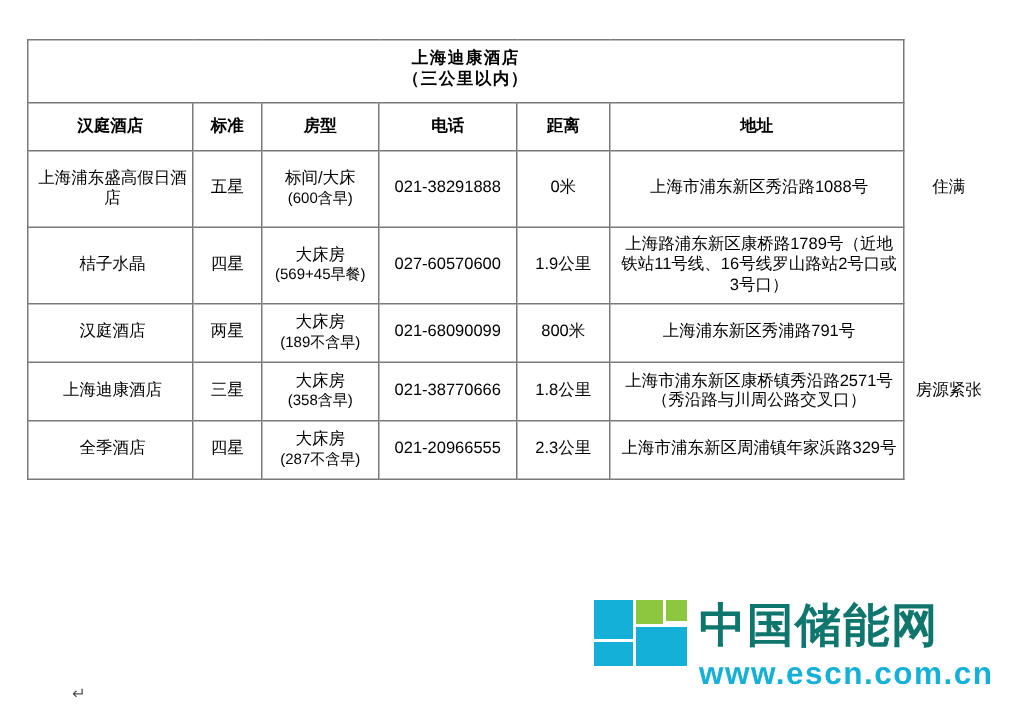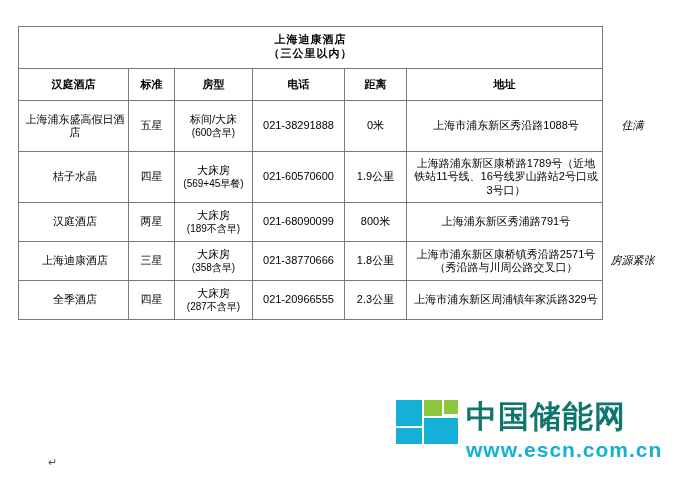--- a/index.html
+++ b/index.html
@@ -53,21 +53,20 @@
   }
   .no-border {
     border: none !important;
   }
   .note-cell {
     border: none !important;
     font-size: 11px;
     color: #ff0000;
     text-align: center;
     vertical-align: middle;
-    font-style: italic;
   }
   .row-red td {
     color: #ff0000;
   }
   .row-red .cell-name { font-weight: normal; }
   .cell-addr {
     text-align: left;
     padding-left: 6px !important;
   }
   .cell-name {
@@ -181,21 +180,21 @@
         <td class="note-cell">住满</td>
       </tr>
 
       <tr class="row-tall">
         <td class="cell-name">桔子水晶</td>
         <td>四星</td>
         <td>
           <span>大床房</span>
           <span class="sub">(569+45早餐)</span>
         </td>
-        <td>021-60570600</td>
+        <td>027-60570600</td>
         <td>1.9公里</td>
         <td class="cell-addr">上海路浦东新区康桥路1789号（近地铁站11号线、16号线罗山路站2号口或3号口）</td>
         <td class="note-cell"></td>
       </tr>
 
       <tr class="row-mid">
         <td class="cell-name">汉庭酒店</td>
         <td>两星</td>
         <td>
           <span>大床房</span>

